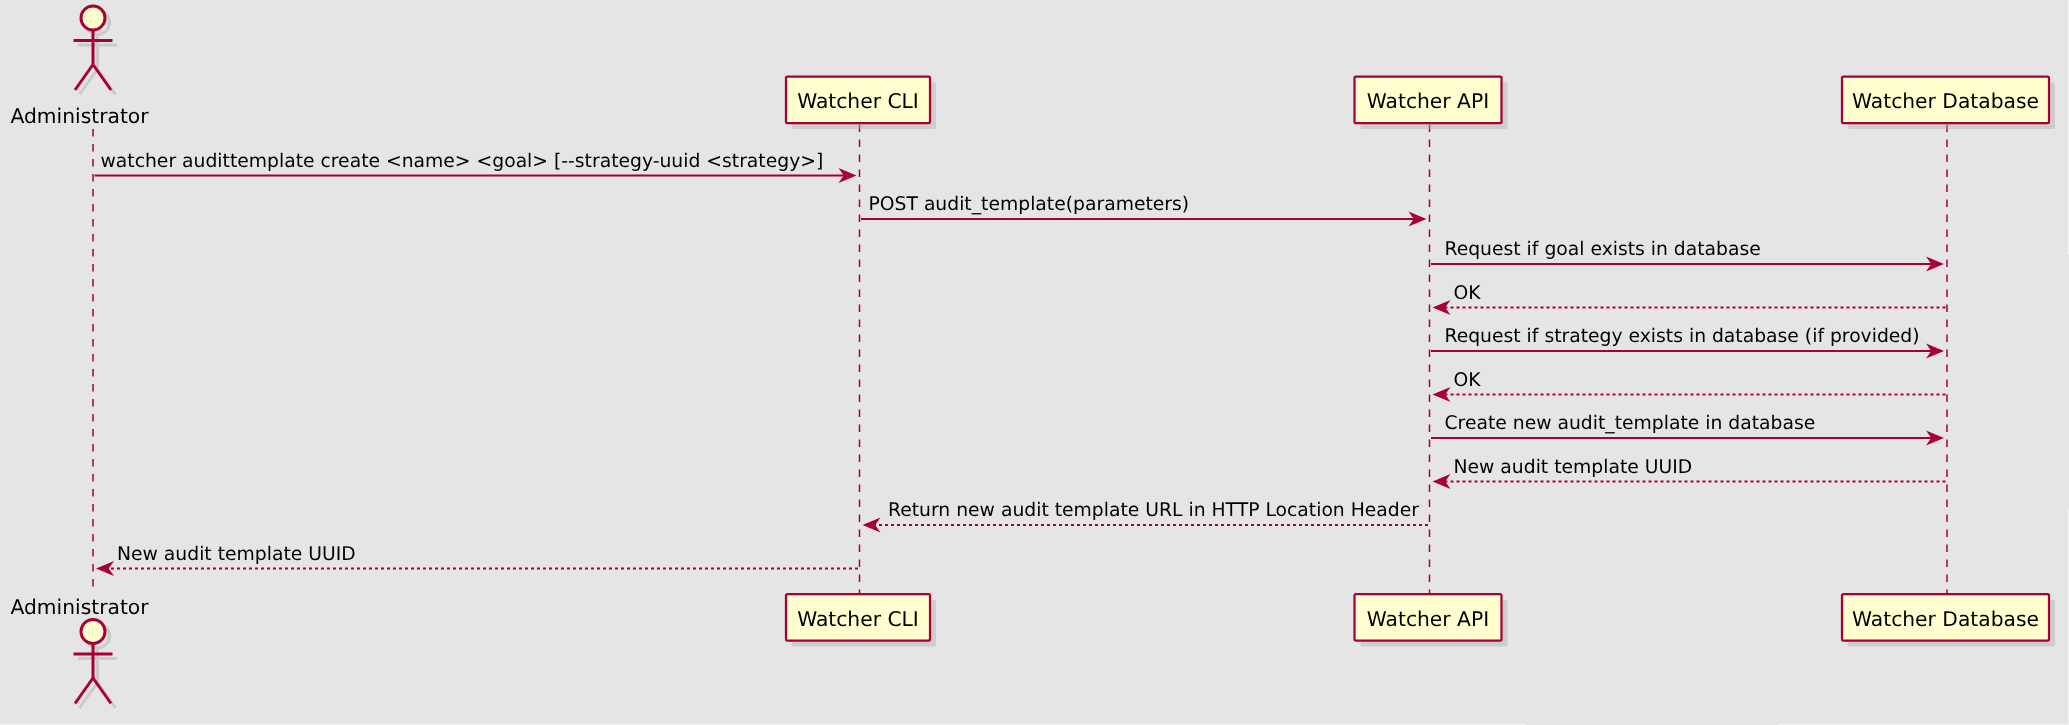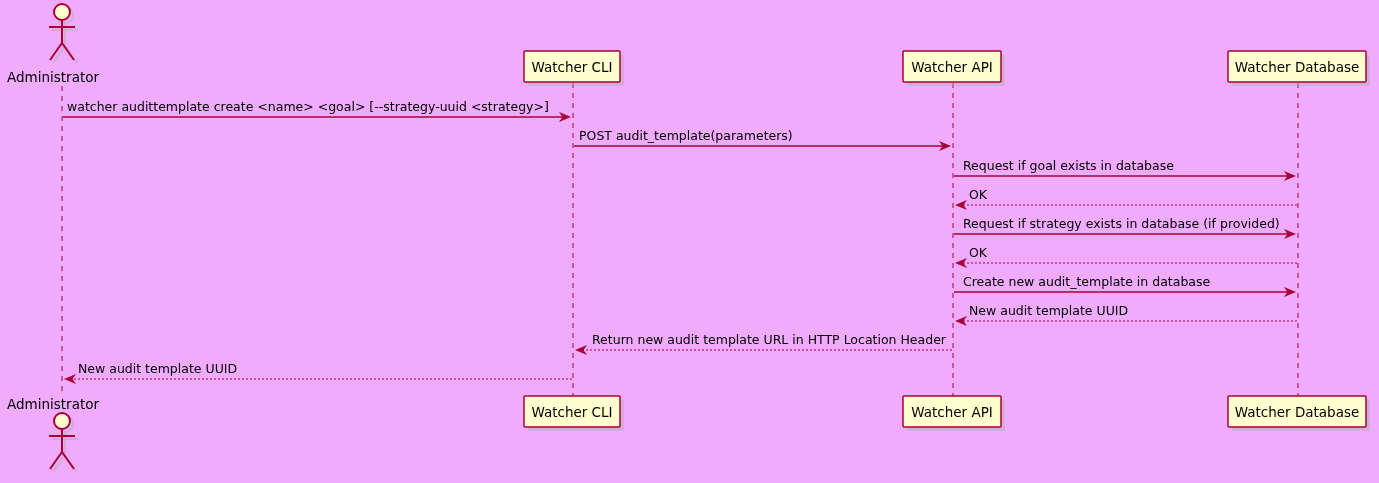--- a/index.html
+++ b/index.html
@@ -4,21 +4,21 @@
 <style>
   html, body {
     margin: 0;
     padding: 0;
     background: #FFFFFF;
   }
   #diagram-root {
     position: relative;
     width: 1379px;
     height: 483px;
-    background: #f0abfc;
+    background: #e5e5e5;
     font-family: "DejaVu Sans", sans-serif;
     overflow: hidden;
   }
   svg.diagram {
     display: block;
     width: 1379px;
     height: 483px;
   }
   text {
     font-family: "DejaVu Sans", sans-serif;

